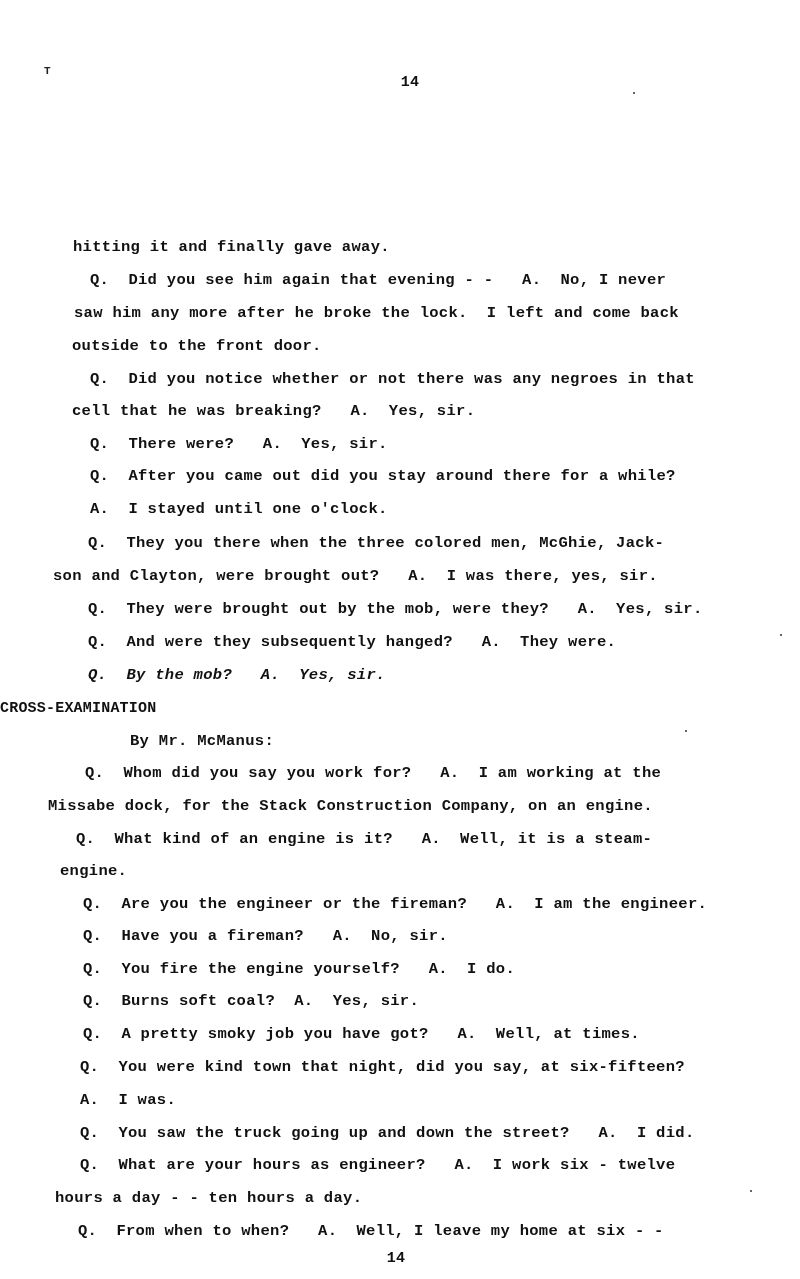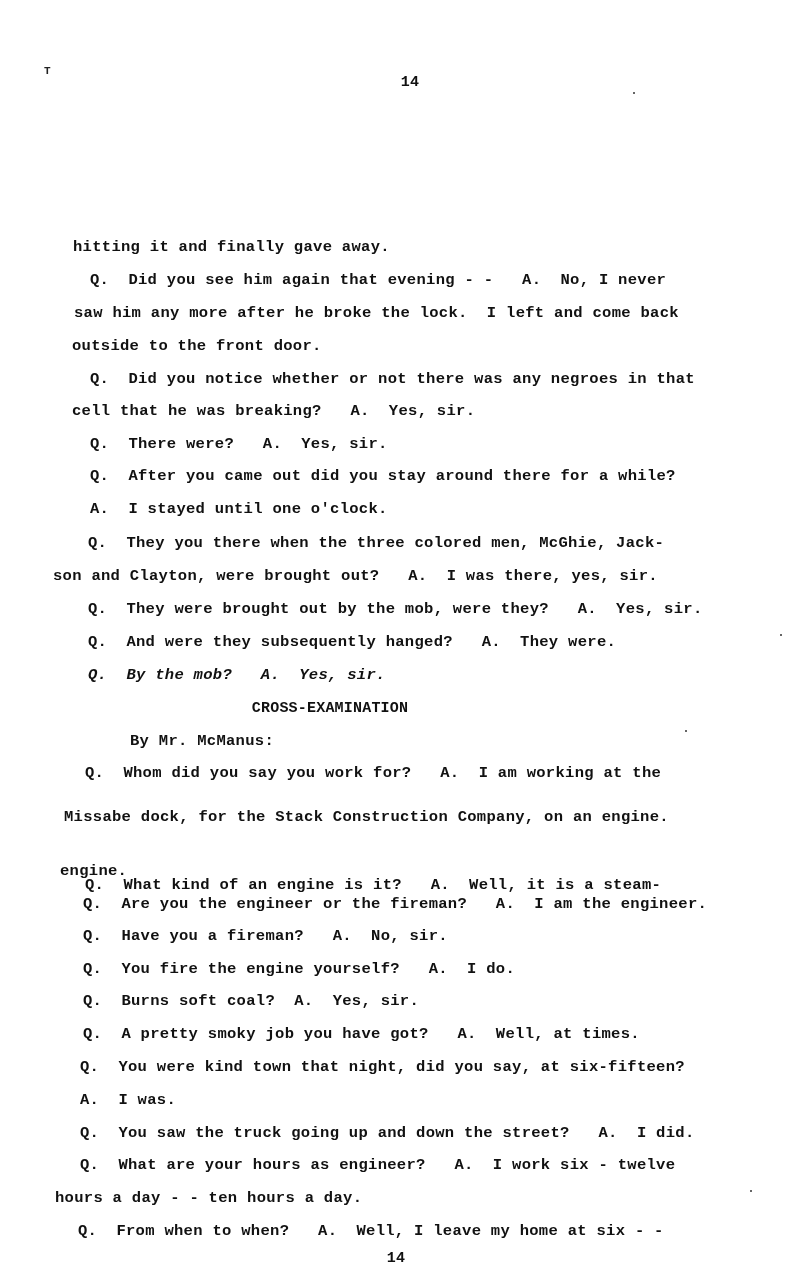--- a/index.html
+++ b/index.html
@@ -4,21 +4,21 @@
 <style>
   html, body { margin: 0; padding: 0; background: #ffffff; }
   body { width: 800px; height: 1279px; position: relative; overflow: hidden; }
   .page {
     position: absolute; left: 0; top: 0; width: 800px; height: 1279px;
     background: #ffffff; color: #111111;
     font-family: "Liberation Mono", "DejaVu Sans Mono", monospace;
     font-weight: bold; font-size: 15.5px; letter-spacing: 0.3px;
   }
   .line { position: absolute; white-space: pre; line-height: 20px; }
-  .center { left: 0; width: 660px; text-align: center; }
+  .center { left: 0; width: 660px; text-align: left; }
   .pagenum-top { position: absolute; top: 74px; left: 0; width: 820px; text-align: center; font-size: 15px; }
   .pagenum-bottom { position: absolute; top: 1250px; left: 0; width: 792px; text-align: center; font-size: 15px; }
   .heading { font-size: 15px; letter-spacing: 0.2px; }
   .margin-mark { position: absolute; left: 44px; top: 66px; font-size: 11px; line-height: 10px; color: #222; }
   .speck { position: absolute; width: 2px; height: 2px; background: #333; border-radius: 1px; }
 </style>
 </head>
 <body>
 
 <div class="page">
@@ -40,22 +40,22 @@
       <div class="line" style="left: 88px; top: 599px;">Q.  They were brought out by the mob, were they?   A.  Yes, sir.</div>
       <div class="line" style="left: 88px; top: 632px;">Q.  And were they subsequently hanged?   A.  They were.</div>
       <div class="line" style="left: 88px; top: 665px; font-style: italic;">Q.  By the mob?   A.  Yes, sir.</div>
     </div>
 
   <div class="line center heading" style="top:699px;">CROSS-EXAMINATION</div>
   <div class="line" style="top:731px; left:130px;">By Mr. McManus:</div>
 
   <div id="cross-lines">
       <div class="line" style="left: 85px; top: 763px;">Q.  Whom did you say you work for?   A.  I am working at the</div>
-      <div class="line" style="left: 64px; top: 796px; margin-top: 11px;">Missabe dock, for the Stack Construction Company, on an engine.</div>
-      <div class="line" style="left: 85px; top: 829px; margin-top: 46px;">Q.  What kind of an engine is it?   A.  Well, it is a steam-</div>
+      <div class="line" style="left: 48px; top: 796px;">Missabe dock, for the Stack Construction Company, on an engine.</div>
+      <div class="line" style="left: 76px; top: 829px;">Q.  What kind of an engine is it?   A.  Well, it is a steam-</div>
       <div class="line" style="left: 60px; top: 861px;">engine.</div>
       <div class="line" style="left: 83px; top: 894px;">Q.  Are you the engineer or the fireman?   A.  I am the engineer.</div>
       <div class="line" style="left: 83px; top: 926px;">Q.  Have you a fireman?   A.  No, sir.</div>
       <div class="line" style="left: 83px; top: 959px;">Q.  You fire the engine yourself?   A.  I do.</div>
       <div class="line" style="left: 83px; top: 991px;">Q.  Burns soft coal?  A.  Yes, sir.</div>
       <div class="line" style="left: 83px; top: 1024px;">Q.  A pretty smoky job you have got?   A.  Well, at times.</div>
       <div class="line" style="left: 80px; top: 1057px;">Q.  You were kind town that night, did you say, at six-fifteen?</div>
       <div class="line" style="left: 80px; top: 1090px;">A.  I was.</div>
       <div class="line" style="left: 80px; top: 1123px;">Q.  You saw the truck going up and down the street?   A.  I did.</div>
       <div class="line" style="left: 80px; top: 1155px;">Q.  What are your hours as engineer?   A.  I work six - twelve</div>

